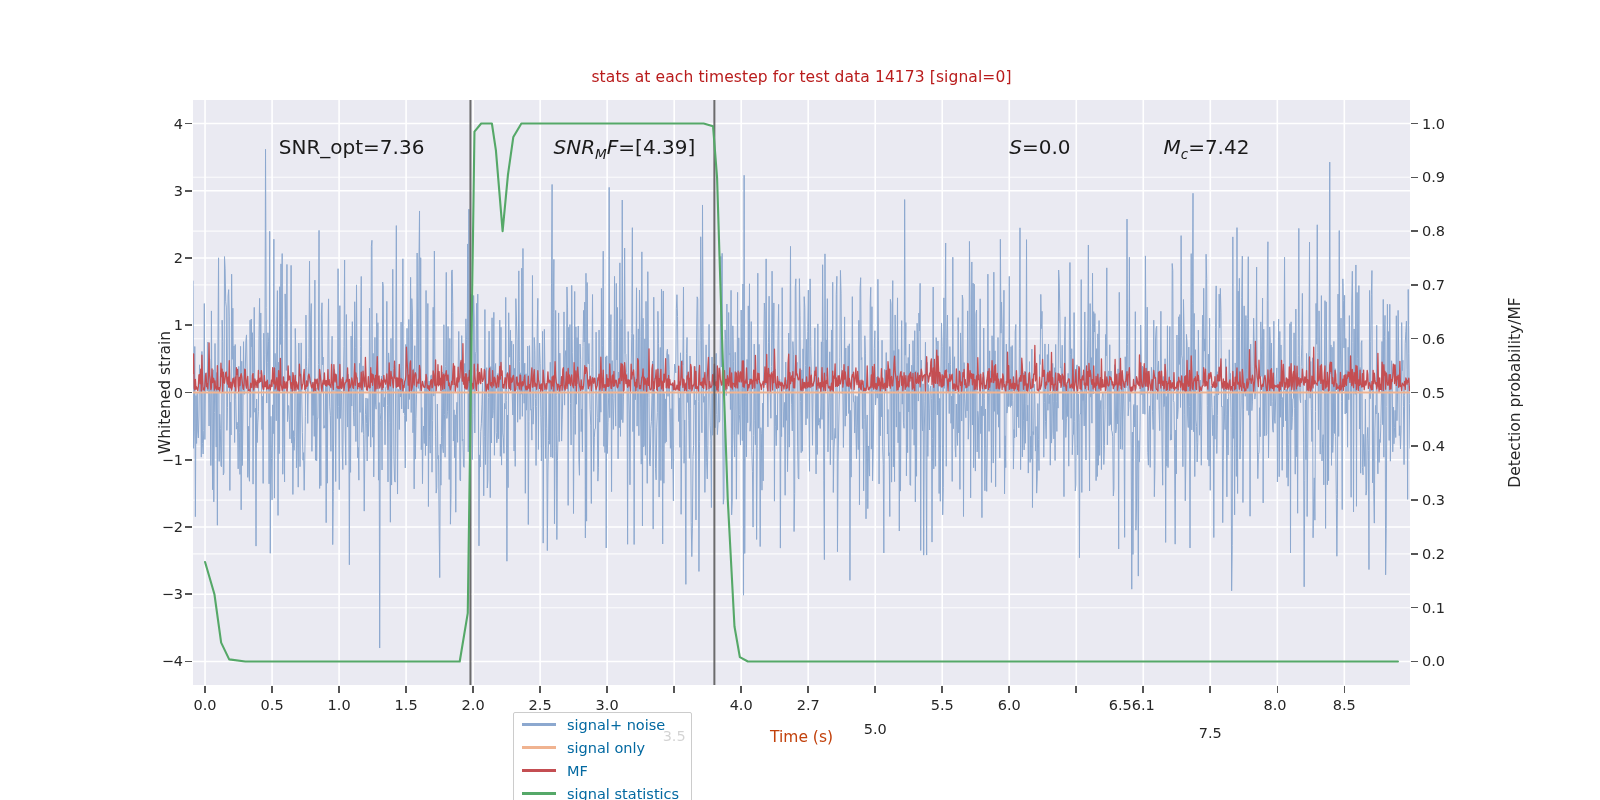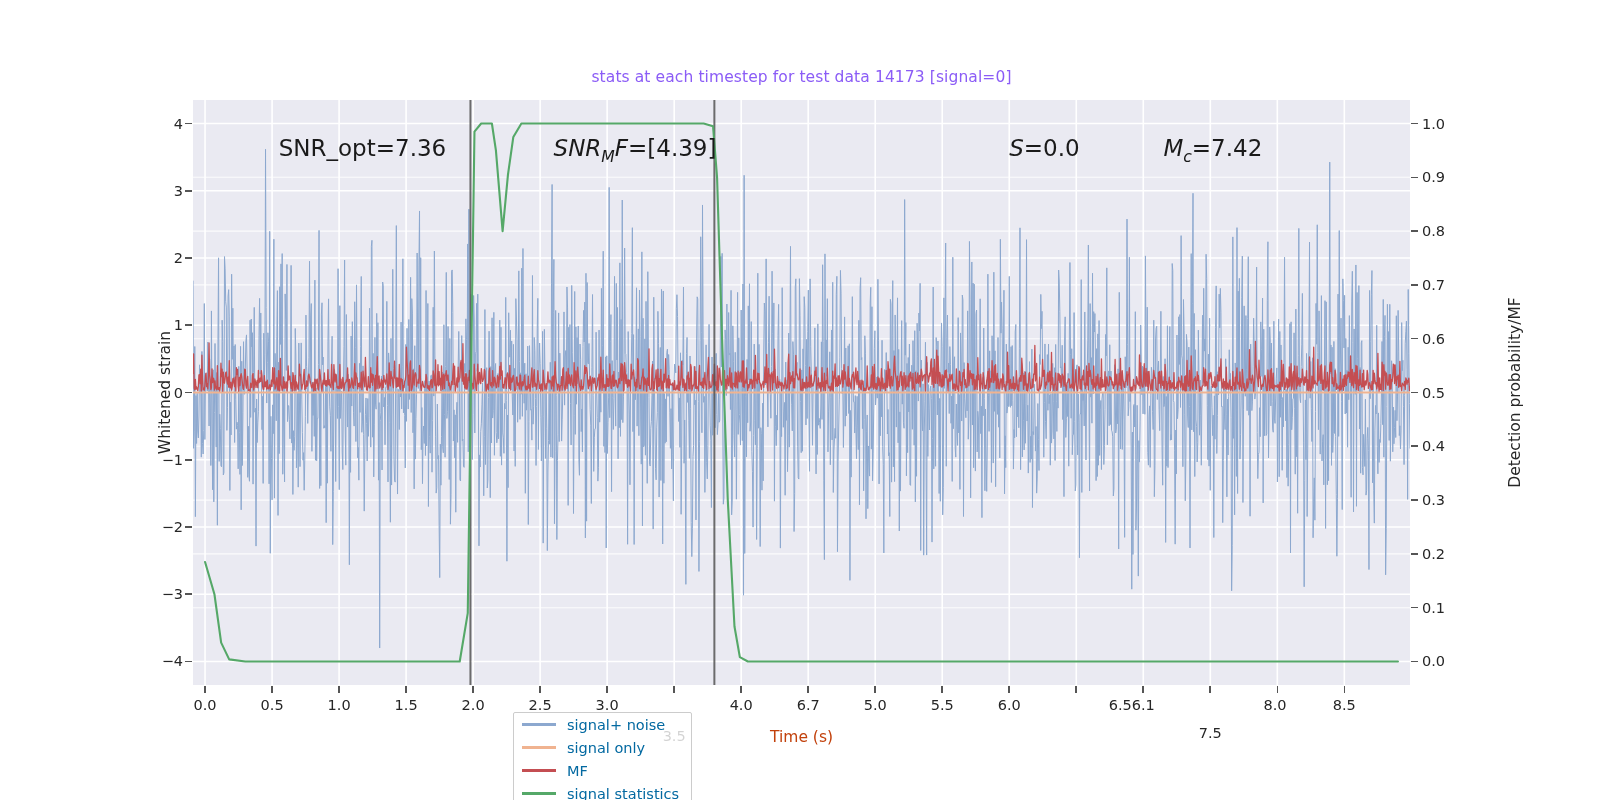--- a/index.html
+++ b/index.html
@@ -22,21 +22,21 @@
     background: #ffffff;
   }
   
   #plot-title {
     position: absolute;
     left: 193px;
     top: 68px;
     width: 1217px;
     text-align: center;
     font-size: 15.5px;
-    color: #8b5cf6;
+    color: #b91c1c;
     letter-spacing: 0.1px;
   }
   
   #axes {
     position: absolute;
     left: 193px;
     top: 100px;
     width: 1217px;
     height: 585px;
     background: #eaeaf2;
@@ -130,21 +130,21 @@
     left: 193px;
     top: 728px;
     width: 1217px;
     text-align: center;
     font-size: 15.5px;
     color: #c2410c;
   }
   
   .annot {
     position: absolute;
-    font-size: 23px;
+    font-size: 20px;
     color: #1a1a1a;
     white-space: nowrap;
   }
   .annot .it { font-style: italic; }
   .annot sub { font-size: 0.68em; font-style: italic; }
   
   #legend {
     position: absolute;
     left: 320px;
     top: 612px;
@@ -235,22 +235,22 @@
   <div id="xtick-row">
       <div class="tick-label xtick" style="left: 12.0628px;">0.0</div>
       <div class="tick-label xtick" style="left: 79.0782px;">0.5</div>
       <div class="tick-label xtick" style="left: 146.094px;">1.0</div>
       <div class="tick-label xtick" style="left: 213.109px;">1.5</div>
       <div class="tick-label xtick" style="left: 280.124px;">2.0</div>
       <div class="tick-label xtick" style="left: 347.14px;">2.5</div>
       <div class="tick-label xtick" style="left: 414.155px;">3.0</div>
       <div class="tick-label xtick" style="left: 481.171px; margin-top: 31px;">3.5</div>
       <div class="tick-label xtick" style="left: 548.186px;">4.0</div>
-      <div class="tick-label xtick" style="left: 615.202px;">6.7</div>
-      <div class="tick-label xtick" style="left: 682.217px;">5.0</div>
+      <div class="tick-label xtick" style="left: 615.202px;">2.7</div>
+      <div class="tick-label xtick" style="left: 682.217px; margin-top: 24px;">5.0</div>
       <div class="tick-label xtick" style="left: 749.232px;">5.5</div>
       <div class="tick-label xtick" style="left: 816.248px;">6.0</div>
       <div class="tick-label xtick" style="left: 883.263px; margin-left: 44px;">6.5</div>
       <div class="tick-label xtick" style="left: 950.279px;">6.1</div>
       <div class="tick-label xtick" style="left: 1017.29px; margin-top: 28px;">7.5</div>
       <div class="tick-label xtick" style="left: 1082px;">8.0</div>
       <div class="tick-label xtick" style="left: 1151.32px;">8.5</div>
     </div>
   <div id="xtick-marks">
       <div class="tickmark tx" style="left: 11.2628px; top: 0px;"></div>

